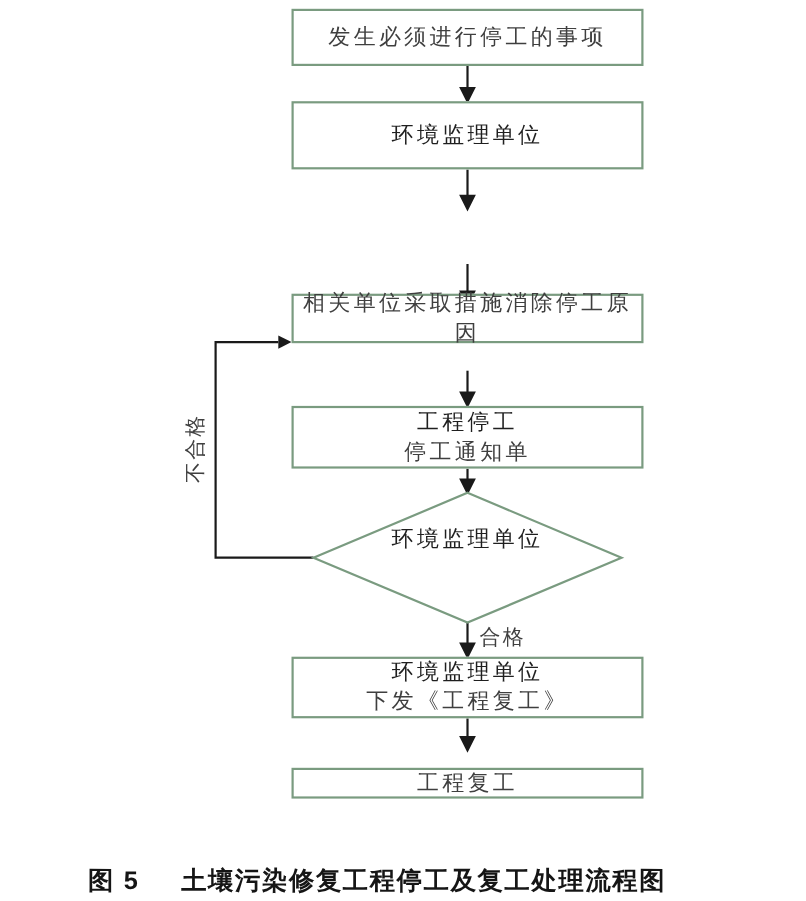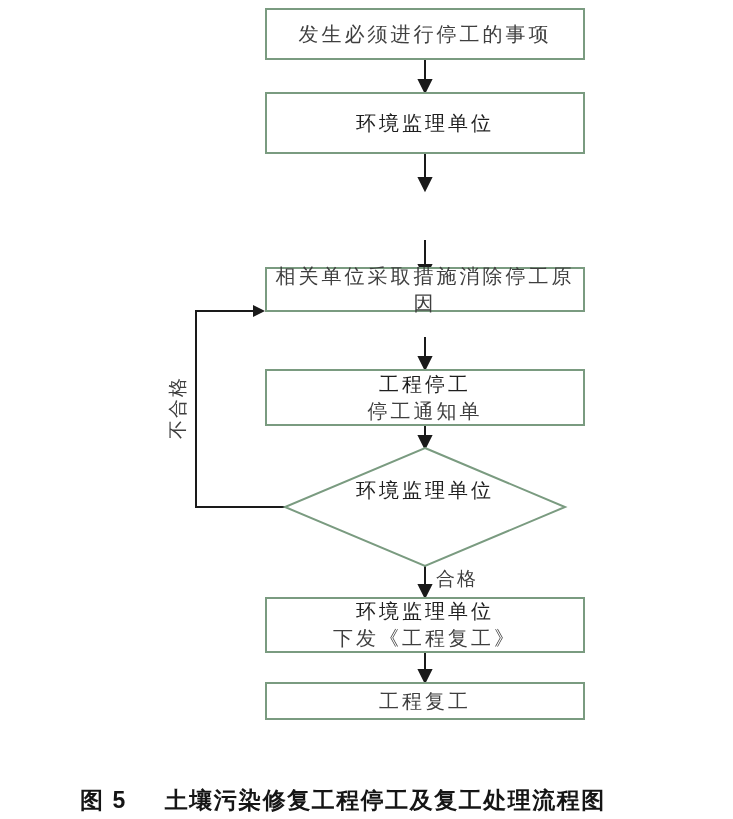--- a/index.html
+++ b/index.html
@@ -101,21 +101,21 @@
 
   <div class="diamond-text">
     <div class="bline bold">环境监理单位</div>
   </div>
 
   <div class="box" style="top:597px;height:56px">
     <div class="bline bold">环境监理单位</div>
     <div class="bline">下发《工程复工》</div>
   </div>
 
-  <div class="box" style="top:682px;height:38px">
+  <div class="box" style="top:698px;height:28px">
     <div class="bline">工程复工</div>
   </div>
 
   <div class="edge-label pass">合格</div>
   <div class="edge-label fail">不合格</div>
 
   <div class="caption">
     <span class="cap-label">图 5</span><span>土壤污染修复工程停工及复工处理流程图</span>
   </div>
 

